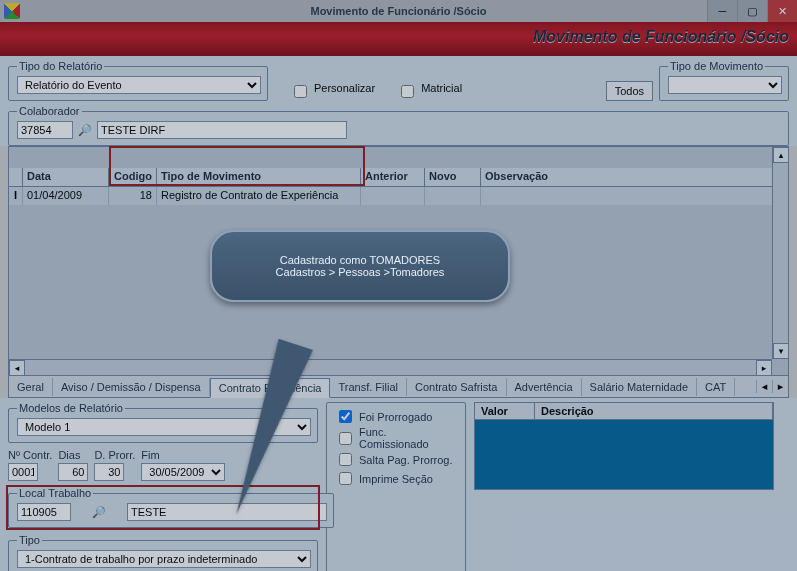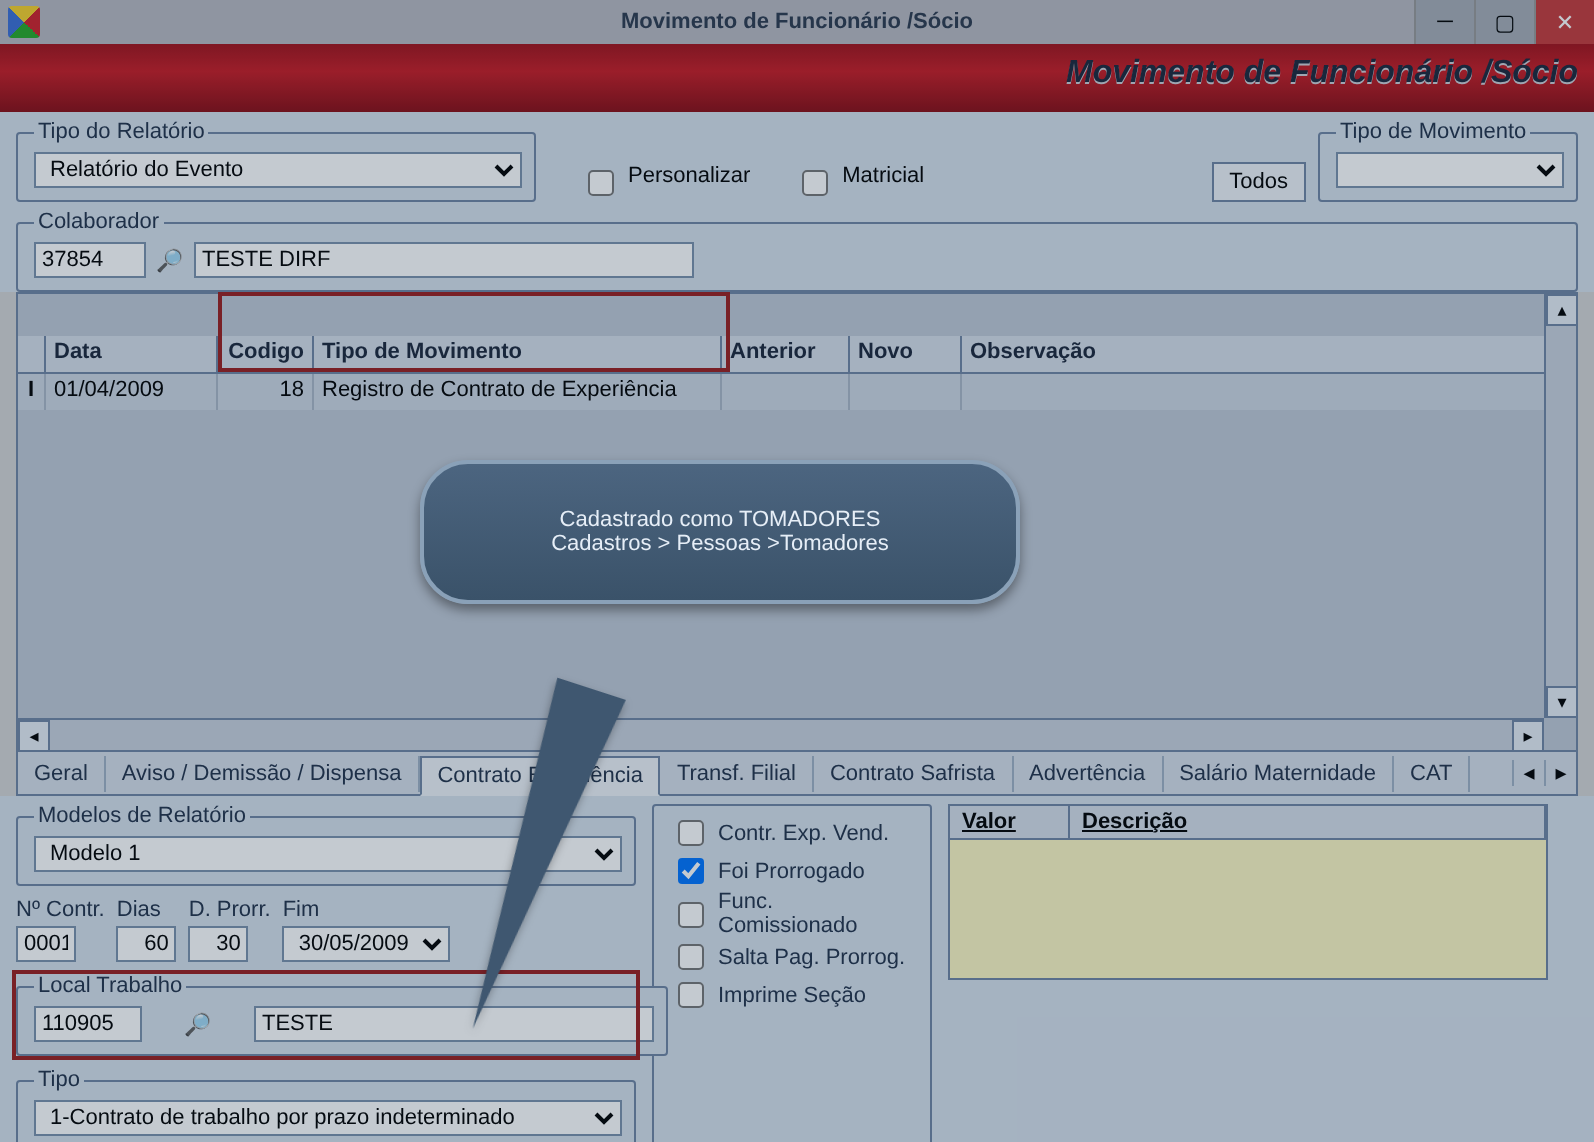--- a/index.html
+++ b/index.html
@@ -33,21 +33,21 @@
     border-left:14px solid transparent; border-right:22px solid transparent;
     border-top:180px solid #3f5770; transform:rotate(18deg); z-index:5; filter:drop-shadow(0 2px 2px rgba(0,0,0,.3)); }
   .tabs { display:flex; background:#d6dee9; border:1px solid #6f85a3; border-top:0; align-items:center; height:22px; }
   .tab { padding:3px 8px; border-right:1px solid #9fb0c5; color:#22324a; cursor:pointer; }
   .tab.sel { background:#eef2f7; border:1px solid #6f85a3; border-bottom-color:#eef2f7; position:relative; top:1px; }
   .tabctl { width:16px; text-align:center; border-left:1px solid #9fb0c5; cursor:pointer; }
   .bottom { display:flex; gap:8px; padding:4px 8px 8px 8px; background:#d6e0eb; }
   .col { display:flex; flex-direction:column; gap:2px; }
   .lbl { color:#22324a; }
   .checkcol label{ display:flex; align-items:center; gap:4px; color:#22324a; }
-  .valgrid { border:1px solid #6f85a3; width:300px; height:88px; background:#fef9c3;text-decoration:underline; }
+  .valgrid { border:1px solid #6f85a3; width:300px; height:88px; background:#0369a1; }
   .vh { display:flex; background:#d6dee9; border-bottom:1px solid #6f85a3; }
   .vhc { border-right:1px solid #6f85a3; padding:2px 6px; font-weight:bold; }
   .bino { width:16px; height:16px; display:inline-flex; align-items:center; justify-content:center; vertical-align:middle; cursor:pointer; }
   .bino::before { content:"🔎"; font-size:11px; }
   .scrollv { position:absolute; right:0; top:0; bottom:16px; width:16px; background:#c8d0dc; border-left:1px solid #6f85a3; }
   .scrollh { position:absolute; left:0; right:16px; bottom:0; height:16px; background:#c8d0dc; border-top:1px solid #6f85a3;}
   .arrow { width:16px; height:16px; background:#e6ecf5; border:1px solid #6f85a3; display:flex; align-items:center; justify-content:center; font-size:9px; position:absolute; }
 </style>
 </head>
 <body>
@@ -188,24 +188,20 @@
       <div class="highlightA" style="left:-2px; top:-2px; right:-2px; bottom:-2px"></div>
     </div>
     <fieldset style="margin-top:4px">
       <legend>Tipo</legend>
       <select style="width:100%"><option>1-Contrato de trabalho por prazo indeterminado</option></select>
     </fieldset>
   </div>
 
   <fieldset class="checkcol" style="width:140px">
     <label>
-        <input type="checkbox" style="">
-        <span>Contr. Exp. Vend.</span>
-      </label>
-    <label>
         <input type="checkbox" checked="" style="">
         <span>Foi Prorrogado</span>
       </label>
     <label>
         <input type="checkbox" style="">
         <span>Func. Comissionado</span>
       </label>
     <label>
         <input type="checkbox" style="">
         <span>Salta Pag. Prorrog.</span>

